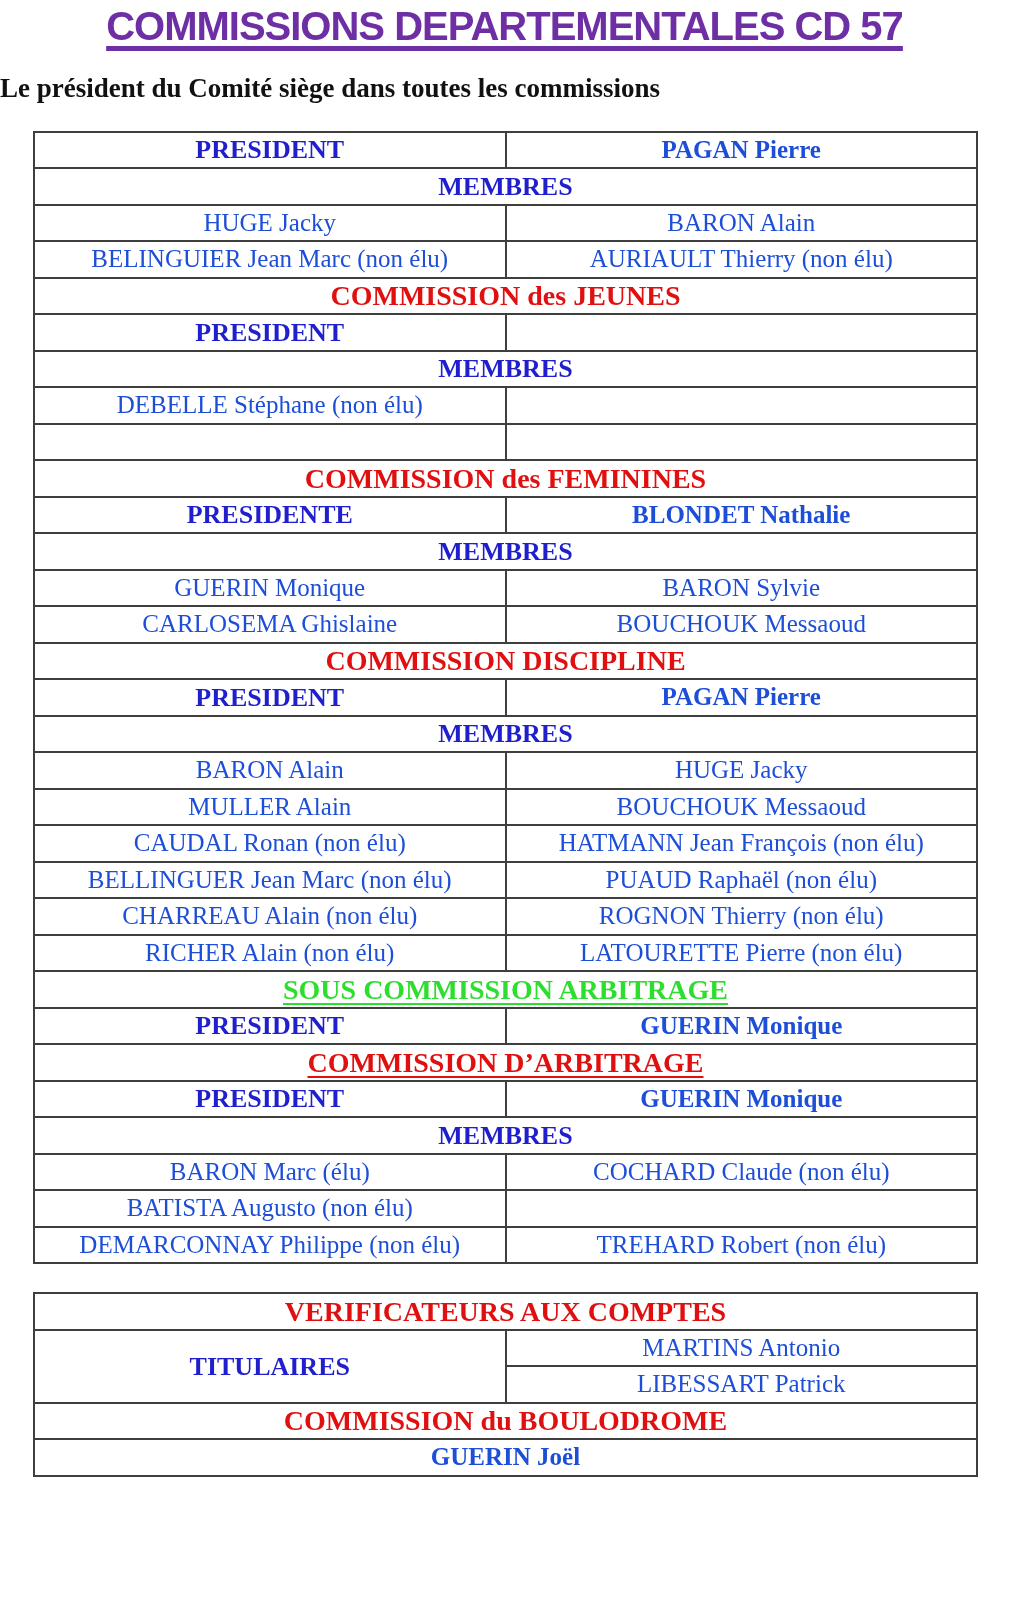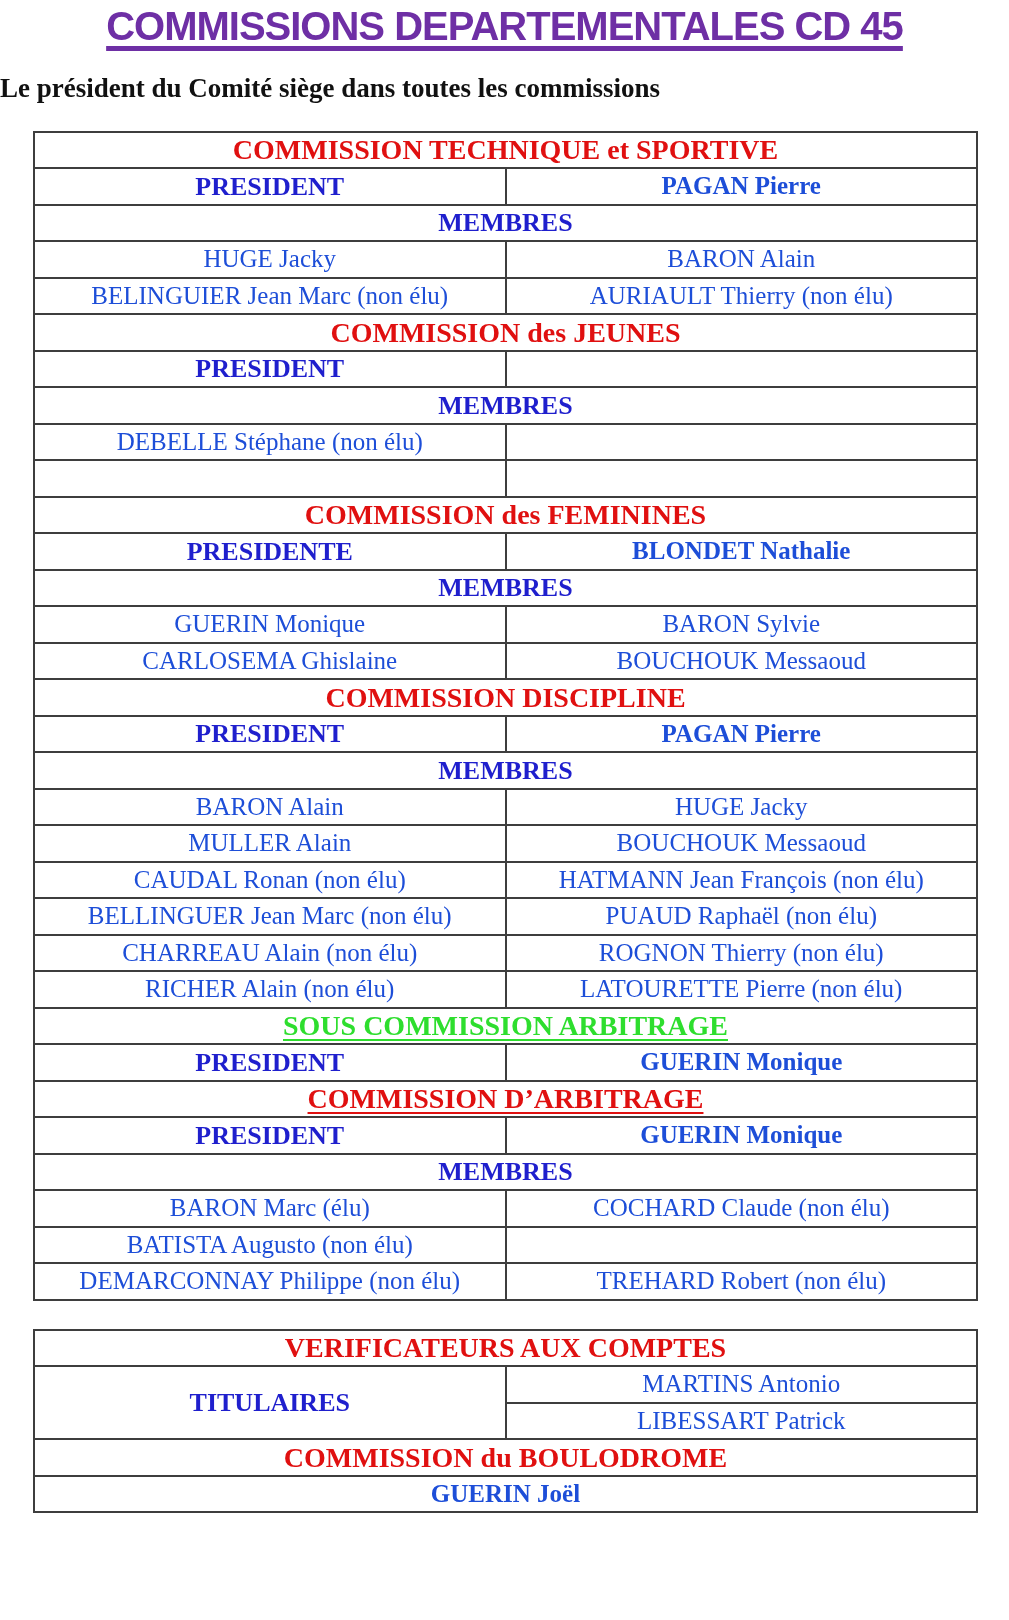--- a/index.html
+++ b/index.html
@@ -38,34 +38,31 @@
   td.u{text-decoration:underline;text-decoration-thickness:2px;text-underline-offset:4px;}
   td.label{color:#1f1fcd;font-weight:700;font-size:26px;}
   td.name{color:#1d4ed8;}
   td.bold{font-weight:700;}
 </style>
 </head>
 <body>
 
 <div class="page">
 
-  <div class="title">COMMISSIONS DEPARTEMENTALES CD 45</div>
+  <div class="title">COMMISSIONS DEPARTEMENTALES CD 57</div>
 
   <div class="subtitle">Le président du Comité siège dans toutes les commissions</div>
 
   <table class="tbl t1">
     <colgroup>
         <col style="width:50%">
         <col style="width:50%">
       </colgroup>
     <tbody>
         <tr>
-          <td colspan="2" class="hdr red">COMMISSION TECHNIQUE et SPORTIVE</td>
-        </tr>
-        <tr>
           <td class="label">PRESIDENT</td>
           <td class="name bold">PAGAN Pierre</td>
         </tr>
         <tr>
           <td colspan="2" class="label">MEMBRES</td>
         </tr>
         <tr>
           <td class="name">HUGE Jacky</td>
           <td class="name">BARON Alain</td>
         </tr>

